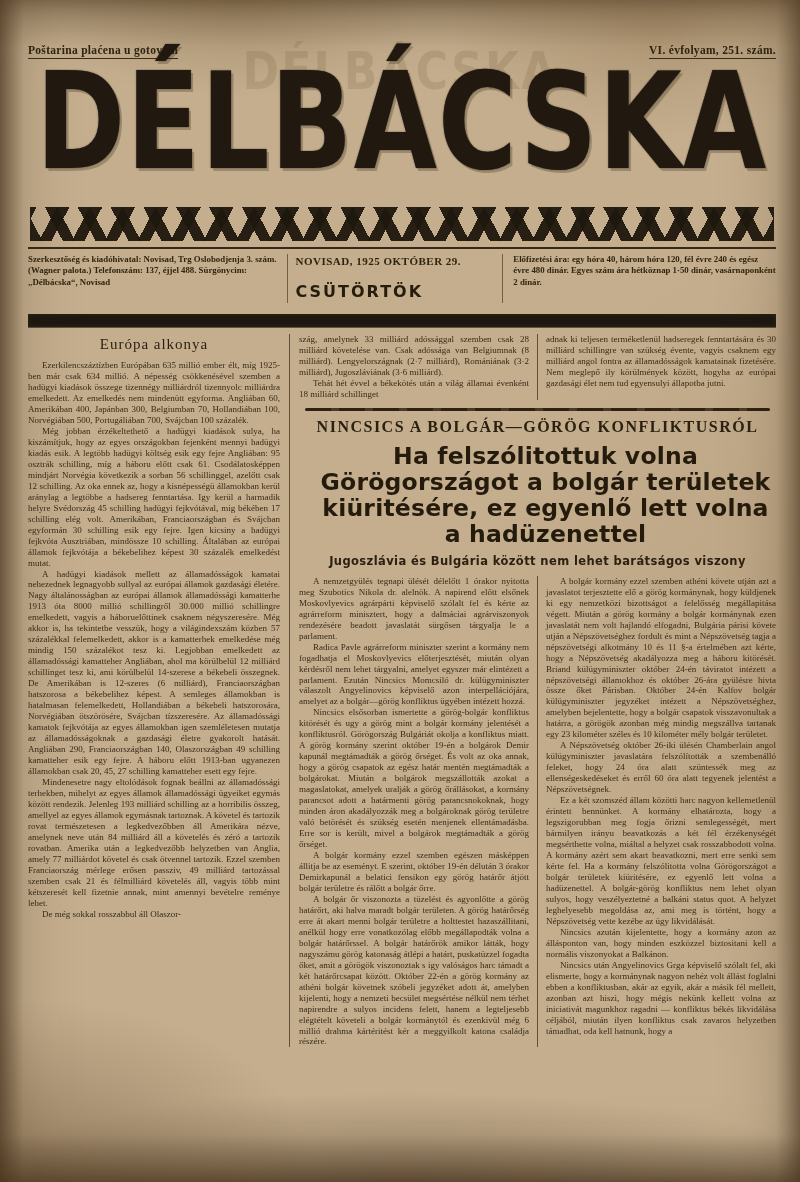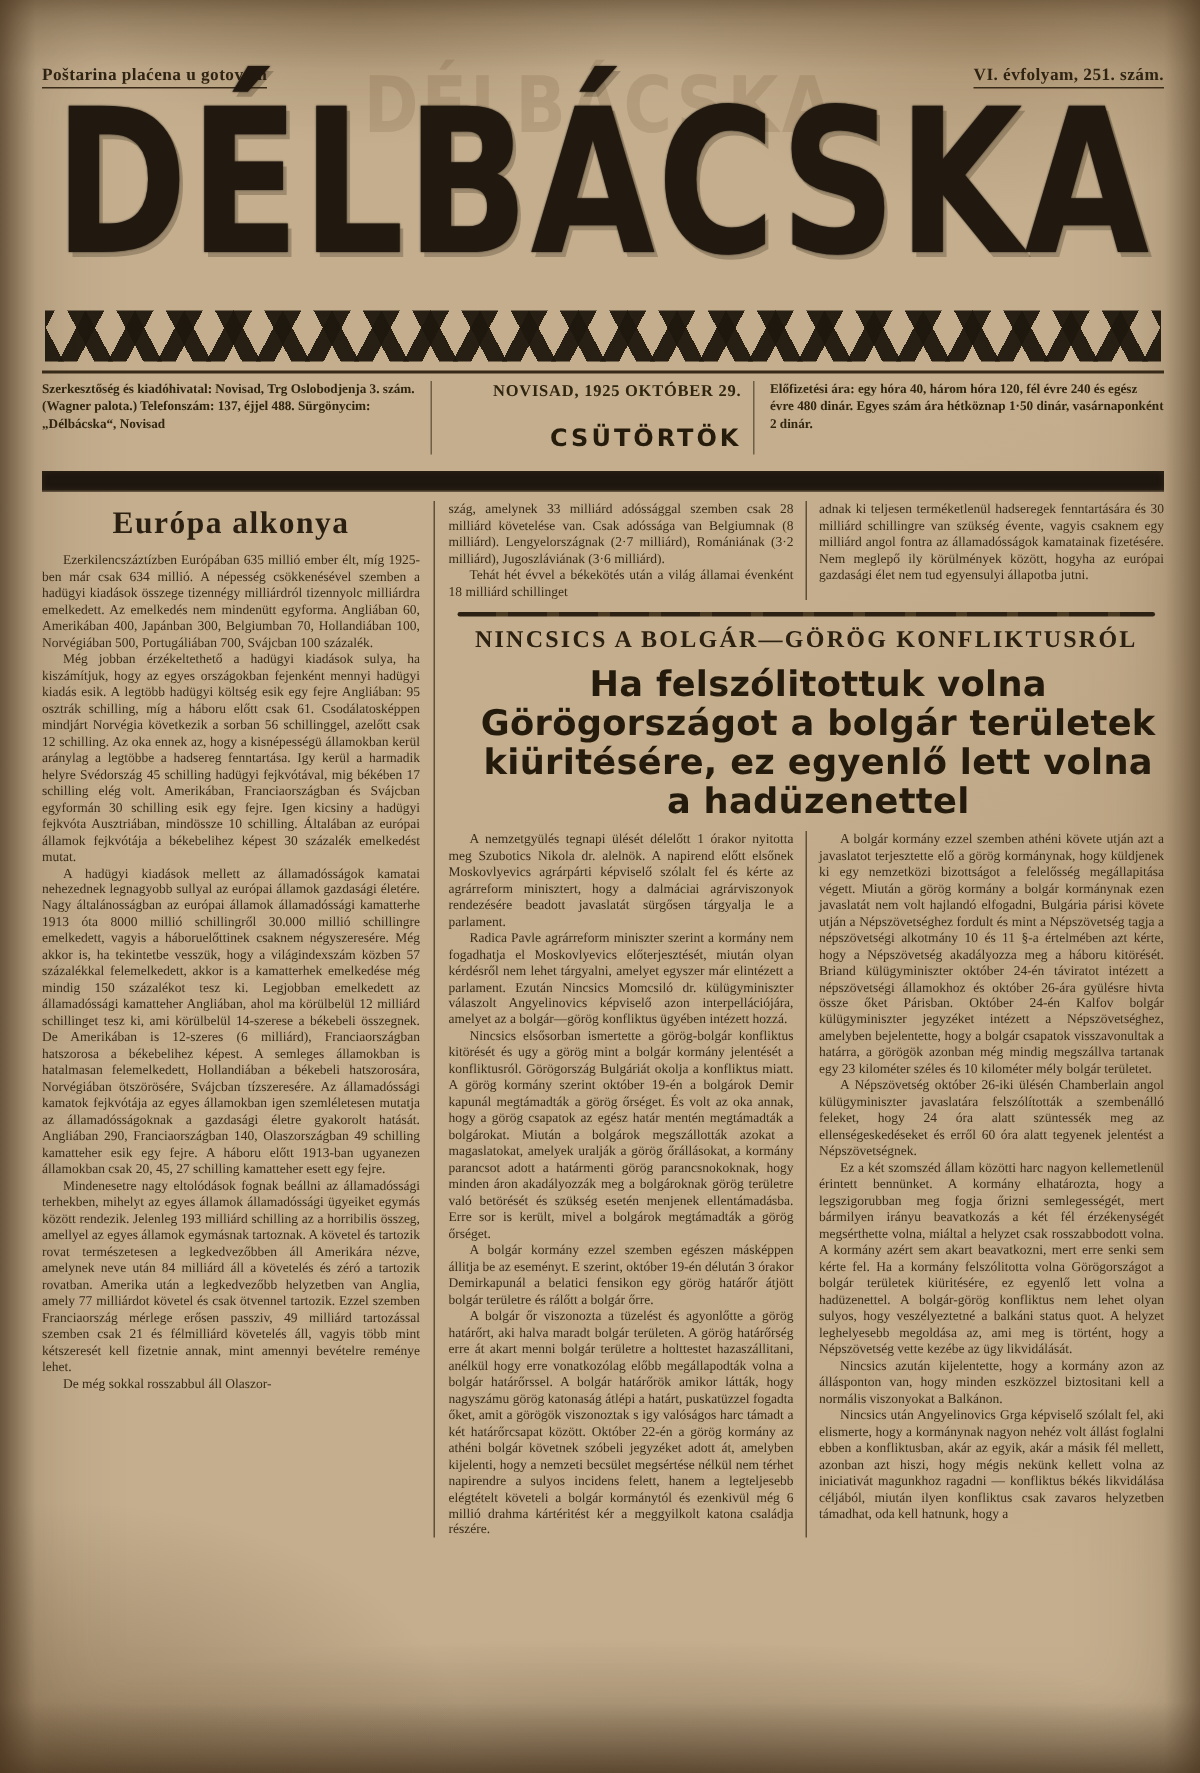--- a/index.html
+++ b/index.html
@@ -54,34 +54,34 @@
       repeating-linear-gradient(-62deg, rgba(30,23,13,.95) 0 11px, rgba(0,0,0,0) 11px 29px);
   }
 
   
   .infobar {
     display: flex; margin-top: 6px; border-top: 2px solid #362917;
     padding: 5px 0 6px 0; align-items: stretch;
   }
   .infobar .cell { font-size: 8.8px; line-height: 1.3; font-weight: bold; color: #30250f; }
   .cell-left  { width: 35%; padding-right: 10px; border-right: 1px solid rgba(54,41,23,.6); }
-  .cell-center{ width: 28%; text-align: right; padding: 0 8px; }
+  .cell-center{ width: 28%; text-align: left; padding: 0 8px; }
   .cell-right { width: 37%; padding-left: 10px; border-left: 1px solid rgba(54,41,23,.6); }
   .dateline { font-size: 11px; font-weight: bold; letter-spacing: .5px; }
   .dayname  { font-family: "DejaVu Sans", sans-serif; font-size: 16px; font-weight: bold; letter-spacing: 2px; margin-top: 14px; color: #261c0c; }
 
   .blackbar { height: 13px; background: #1e1710; margin-top: 5px; box-shadow: 0 1px 0 rgba(30,22,12,.6), inset 0 0 4px rgba(90,70,40,.35); }
 
   
   .content { display: flex; margin-top: 7px; }
   .col1 { width: 252px; padding-right: 9px; border-right: 1px solid rgba(52,38,20,.7); }
   .right-region { flex: 1; padding-left: 9px; }
 
   .a1-title {
-    text-align: center; font-weight: bold; font-size: 21px; letter-spacing: 1px;
+    text-align: center; font-weight: normal; font-size: 15px; letter-spacing: 1px;
     margin: 2px 0 7px 0; color: #2a1f10;
   }
   p.body {
     margin: 0; font-size: 9px; line-height: 1.22; text-align: justify;
     text-indent: 14px; color: #382b18;
   }
   .cont-row { display: flex; }
   .cont-col-a { width: 50%; padding-right: 8px; border-right: 1px solid rgba(52,38,20,.7); }
   .cont-col-b { width: 50%; padding-left: 8px; }
 
@@ -164,20 +164,21 @@
           <div class="cont-col-b">
             <p class="body" style="text-indent:0">adnak ki teljesen terméketlenül hadseregek fenntartására és 30 milliárd schillingre van szükség évente, vagyis csaknem egy milliárd angol fontra az államadósságok kamatainak fizetésére. Nem meglepő ily körülmények között, hogyha az európai gazdasági élet nem tud egyensulyi állapotba jutni.</p>
           </div>
         </div>
 
         <div class="wavy-rule"></div>
 
         <div>
           <div class="a2-kicker">NINCSICS A BOLGÁR—GÖRÖG KONFLIKTUSRÓL</div>
           <h1 class="a2-headline">Ha felszólitottuk volna Görögországot a bolgár területek kiüritésére, ez egyenlő lett volna a hadüzenettel</h1>
+          <div class="a2-subhead">Jugoszlávia és Bulgária között nem lehet barátságos viszony</div>
 
           <div class="a2-body">
             <div class="a2-col-a">
               <p class="body">A nemzetgyülés tegnapi ülését délelőtt 1 órakor nyitotta meg Szubotics Nikola dr. alelnök. A napirend előtt elsőnek Moskovlyevics agrárpárti képviselő szólalt fel és kérte az agrárreform minisztert, hogy a dalmáciai agrárviszonyok rendezésére beadott javaslatát sürgősen tárgyalja le a parlament.</p>
               <p class="body">Radica Pavle agrárreform miniszter szerint a kormány nem fogadhatja el Moskovlyevics előterjesztését, miután olyan kérdésről nem lehet tárgyalni, amelyet egyszer már elintézett a parlament. Ezután Nincsics Momcsiló dr. külügyminiszter válaszolt Angyelinovics képviselő azon interpellációjára, amelyet az a bolgár—görög konfliktus ügyében intézett hozzá.</p>
               <p class="body">Nincsics elsősorban ismertette a görög-bolgár konfliktus kitörését és ugy a görög mint a bolgár kormány jelentését a konfliktusról. Görögország Bulgáriát okolja a konfliktus miatt. A görög kormány szerint október 19-én a bolgárok Demir kapunál megtámadták a görög őrséget. És volt az oka annak, hogy a görög csapatok az egész határ mentén megtámadták a bolgárokat. Miután a bolgárok megszállották azokat a magaslatokat, amelyek uralják a görög őrállásokat, a kormány parancsot adott a határmenti görög parancsnokoknak, hogy minden áron akadályozzák meg a bolgároknak görög területre való betörését és szükség esetén menjenek ellentámadásba. Erre sor is került, mivel a bolgárok megtámadták a görög őrséget.</p>
               <p class="body">A bolgár kormány ezzel szemben egészen másképpen állitja be az eseményt. E szerint, október 19-én délután 3 órakor Demirkapunál a belatici fensikon egy görög határőr átjött bolgár területre és rálőtt a bolgár őrre.</p>
               <p class="body">A bolgár őr viszonozta a tüzelést és agyonlőtte a görög határőrt, aki halva maradt bolgár területen. A görög határőrség erre át akart menni bolgár területre a holttestet hazaszállitani, anélkül hogy erre vonatkozólag előbb megállapodták volna a bolgár határőrssel. A bolgár határőrök amikor látták, hogy nagyszámu görög katonaság átlépi a határt, puskatüzzel fogadta őket, amit a görögök viszonoztak s igy valóságos harc támadt a két határőrcsapat között. Október 22-én a görög kormány az athéni bolgár követnek szóbeli jegyzéket adott át, amelyben kijelenti, hogy a nemzeti becsület megsértése nélkül nem térhet napirendre a sulyos incidens felett, hanem a legteljesebb elégtételt követeli a bolgár kormánytól és ezenkivül még 6 millió drahma kártéritést kér a meggyilkolt katona családja részére.</p>
             </div>
             <div class="a2-col-b">

